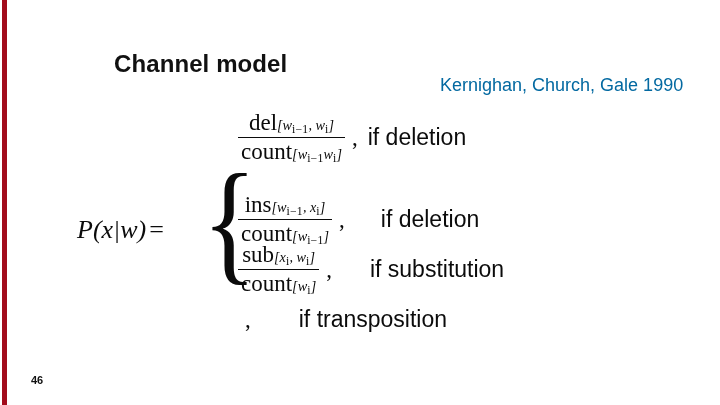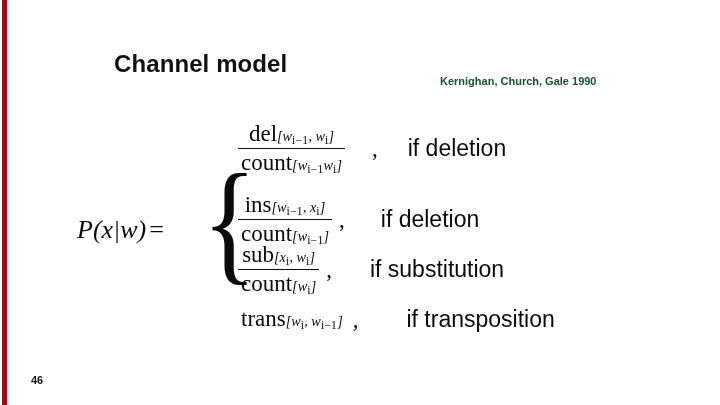--- a/index.html
+++ b/index.html
@@ -32,23 +32,23 @@
     font-weight: bold;
     color: #111111;
     letter-spacing: 0.1px;
     white-space: nowrap;
   }
   #citation {
     position: absolute;
     left: 440px;
     top: 75px;
     font-family: "Liberation Sans", sans-serif;
-    font-size: 11px;
-    font-weight: bold;
-    color: #14532d;
+    font-size: 18px;
+    font-weight: normal;
+    color: #0369a1;
     white-space: nowrap;
   }
   #page-number {
     position: absolute;
     left: 31px;
     top: 374px;
     font-family: "Liberation Sans", sans-serif;
     font-size: 11px;
     font-weight: bold;
     color: #111111;
@@ -88,21 +88,21 @@
     transform: scaleX(0.85);
     transform-origin: left center;
   }
   .case-row {
     position: absolute;
     left: 178px;
     display: flex;
     align-items: center;
     white-space: nowrap;
   }
-  .case-row.r0 { top: 13px; gap: 20px;   }
+  .case-row.r0 { top: 2px;   }
   .case-row.r1 { top: 84px;  }
   .case-row.r2 { top: 134px; }
   .case-row.r3 { top: 198px; }
 
   .frac {
     display: inline-block;
     text-align: center;
     vertical-align: middle;
     font-size: 23px;
   }
@@ -188,21 +188,20 @@
       <span class="frac">
         <span class="num"><span class="mathrm">sub</span><span class="br sub">[x</span><span class="sub"><span class="idx">i</span></span><span class="br sub">, w</span><span class="sub"><span class="idx">i</span></span><span class="br sub">]</span></span>
         <span class="den"><span class="mathrm">count</span><span class="br sub">[w</span><span class="sub"><span class="idx">i</span></span><span class="br sub">]</span></span>
       </span>
       <span class="comma">,</span>
       <span class="cond">if substitution</span>
     </div>
 
     <div class="case-row r3">
       <span class="frac">
-        <span class="num"><span class="mathrm">trans</span><span class="br sub">[w</span><span class="sub"><span class="idx">i</span></span><span class="br sub">, w</span><span class="sub"><span class="idx">i−1</span></span><span class="br sub">]</span></span>
       </span>
       <span class="comma">,</span>
       <span class="cond">if transposition</span>
     </div>
 
   </div>
 
   <div id="page-number">46</div>
 
 </div>

